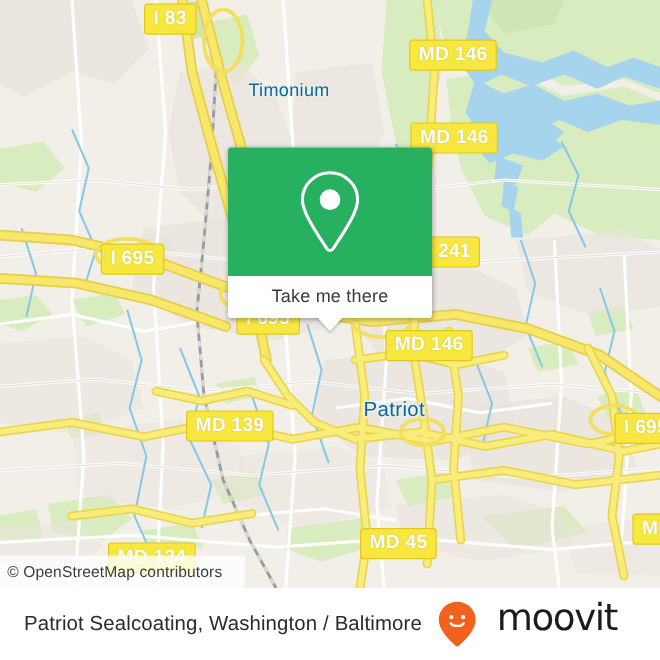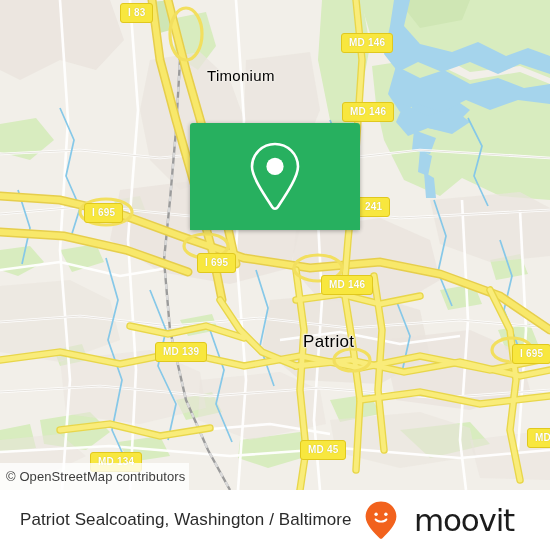--- a/index.html
+++ b/index.html
@@ -16,51 +16,51 @@
     position: absolute; left: 0; top: 0; width: 550px; height: 490px;
     background: #f2efe9;
     overflow: hidden;
   }
   #map svg { position: absolute; left: 0; top: 0; }
 
   .map-label {
     position: absolute;
     font-family: "Liberation Sans", sans-serif;
     font-size: 15px;
-    color: #000000;
+    color: #0369a1;
     white-space: nowrap;
     text-shadow: 1px 0 1.5px #f2efe9, -1px 0 1.5px #f2efe9,
                  0 1px 1.5px #f2efe9, 0 -1px 1.5px #f2efe9,
                  1px 1px 1.5px #f2efe9, -1px -1px 1.5px #f2efe9;
     letter-spacing: .3px;
   }
 
   
   .shield {
     position: absolute;
     background: #f8e73e;
     border: 1.5px solid #e0c81e;
     border-radius: 3px;
     color: #ffffff;
-    font-size: 10px;
+    font-size: 16px;
     font-weight: bold;
     font-family: "Liberation Sans", sans-serif;
     line-height: 1;
     padding: 4px 7px 4px 7px;
     white-space: nowrap;
     text-shadow: 0 0 1px rgba(120,110,0,.45);
     letter-spacing: .2px;
   }
 
   
   #attribution {
     position: absolute; left: 0; top: 463px;
     height: 27px;
     display: flex; align-items: center;
-    padding: 0 4px 0 6px;
+    padding: 0 19px 0 6px;
     background: rgba(255,255,255,.78);
     font-size: 13px;
     color: #3d3d3d;
     font-family: "Liberation Sans", sans-serif;
     letter-spacing: .1px;
   }
 
   
   #card {
     position: absolute;
@@ -104,21 +104,21 @@
     background: #ffffff;
     display: flex; align-items: center; justify-content: space-between;
     padding: 0 18px 0 20px;
   }
   #footer-title {
     font-size: 17px;
     color: #2b2b2b;
     letter-spacing: .1px;
     white-space: nowrap;
   }
-  #logo { display: flex; align-items: center; gap: 16px; }
+  #logo { display: flex; align-items: flex-start; gap: 16px; }
   #logo-word {
     font-size: 31px;
     color: #1c1c1c;
     font-family: "DejaVu Sans", sans-serif;
     letter-spacing: -1.2px;
     line-height: 1;
   }
 </style>
 </head>
 <body>
@@ -300,20 +300,24 @@
   </div>
 
   <div id="card">
     <div id="card-green">
       <svg width="58" height="72" viewBox="0 0 58 72">
         <path d="M29 3 C16.3 3 6 13.1 6 25.6 C6 36 18 53.5 26.4 66.3 C27.6 68.2 30.4 68.2 31.6 66.3
                  C40 53.5 52 36 52 25.6 C52 13.1 41.7 3 29 3 Z" fill="none" stroke="#ffffff" stroke-width="2.6"></path>
         <circle cx="29" cy="25.4" r="8.6" fill="#ffffff"></circle>
       </svg>
     </div>
+    <div id="card-button">
+      <span>Take me there</span>
+      <span id="card-tail"></span>
+    </div>
   </div>
 
   <div id="footer">
     <div id="footer-title">Patriot Sealcoating, Washington / Baltimore</div>
     <div id="logo">
       <svg width="34" height="40" viewBox="0 0 34 40">
         <path d="M17 1.5 C8.4 1.5 1.6 8.2 1.6 16.6 C1.6 25 10.9 33.5 15.6 38.2
                  C16.4 39 17.6 39 18.4 38.2 C23.1 33.5 32.4 25 32.4 16.6
                  C32.4 8.2 25.6 1.5 17 1.5 Z" fill="#f2621d"></path>
         <circle cx="12.1" cy="14.3" r="1.7" fill="#ffffff"></circle>

